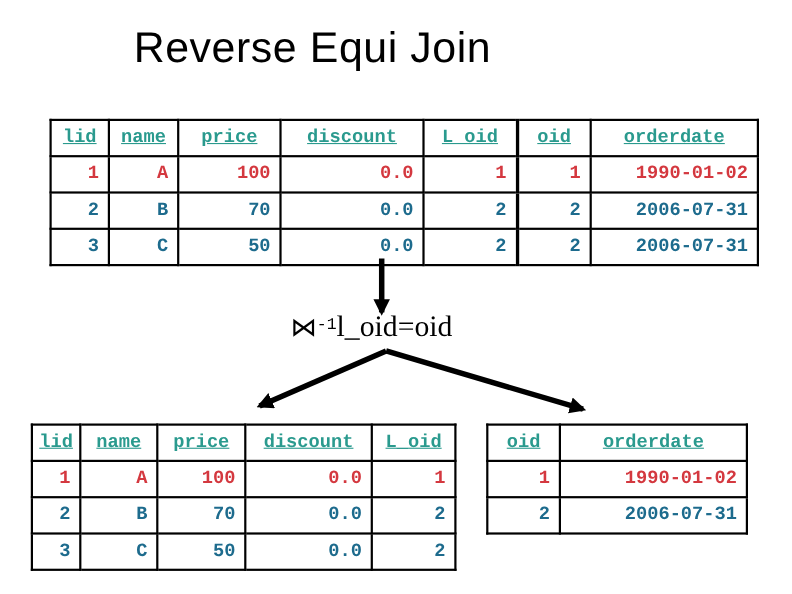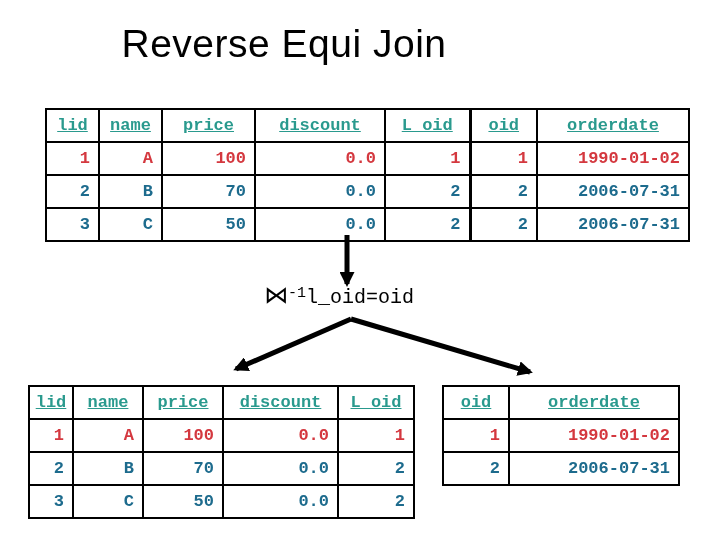--- a/index.html
+++ b/index.html
@@ -27,21 +27,21 @@
   .tsep { border-left:3px solid #000; }
   #t-joined   { left:45px;  top:108px; }
   #t-lineitem { left:28px;  top:385px; }
   #t-orders   { left:442px; top:385px; }
   .join-label {
     position:absolute; left:264px; top:281px; color:#000; white-space:nowrap;
     font-weight:normal;
   }
   .join-label .op   { font-family:"DejaVu Sans", sans-serif; font-size:24px; }
   .join-label .sup  { font-size:15px; vertical-align:super; }
-  .join-label .cond { font-size:20px; }
+  .join-label .cond { font-size:27px;font-family:Liberation Serif, serif; }
   #arrows { position:absolute; left:0; top:0; pointer-events:none; }
 </style>
 </head>
 <body>
 
 <div class="slide-title">Reverse Equi Join</div>
 
 <table id="t-joined">
   <colgroup>
     <col style="width:53px">

